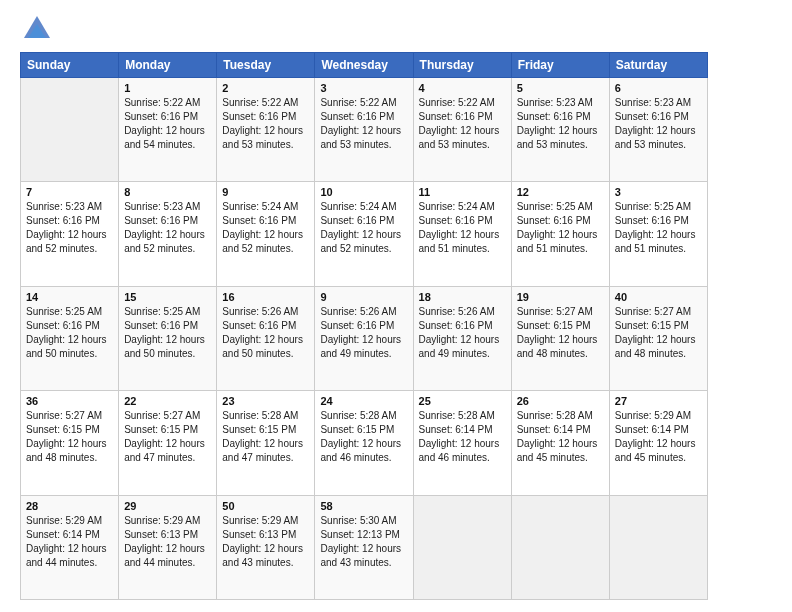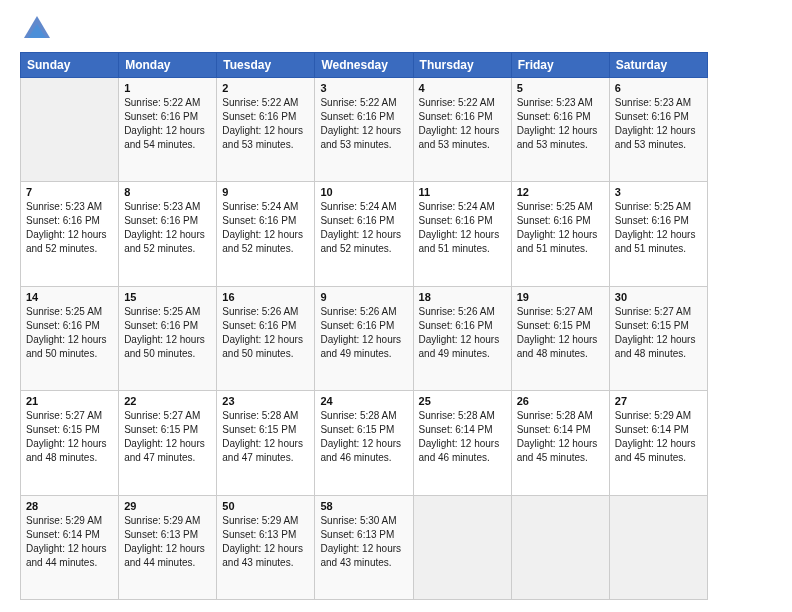--- a/index.html
+++ b/index.html
@@ -253,30 +253,30 @@
 and 49 minutes.</div>
           </td>
           <td>
             <span class="day-num">19</span>
             <div class="day-info" style="white-space: pre-line;">Sunrise: 5:27 AM
 Sunset: 6:15 PM
 Daylight: 12 hours
 and 48 minutes.</div>
           </td>
           <td>
-            <span class="day-num">30</span>
+            <span class="day-num">40</span>
             <div class="day-info" style="white-space: pre-line;">Sunrise: 5:27 AM
 Sunset: 6:15 PM
 Daylight: 12 hours
 and 48 minutes.</div>
           </td>
         </tr>
         <tr>
           <td>
-            <span class="day-num">21</span>
+            <span class="day-num">36</span>
             <div class="day-info" style="white-space: pre-line;">Sunrise: 5:27 AM
 Sunset: 6:15 PM
 Daylight: 12 hours
 and 48 minutes.</div>
           </td>
           <td>
             <span class="day-num">22</span>
             <div class="day-info" style="white-space: pre-line;">Sunrise: 5:27 AM
 Sunset: 6:15 PM
 Daylight: 12 hours
@@ -336,21 +336,21 @@
           <td>
             <span class="day-num">50</span>
             <div class="day-info" style="white-space: pre-line;">Sunrise: 5:29 AM
 Sunset: 6:13 PM
 Daylight: 12 hours
 and 43 minutes.</div>
           </td>
           <td>
             <span class="day-num">58</span>
             <div class="day-info" style="white-space: pre-line;">Sunrise: 5:30 AM
-Sunset: 6:13 PM
+Sunset: 12:13 PM
 Daylight: 12 hours
 and 43 minutes.</div>
           </td>
           <td class="empty"></td>
           <td class="empty"></td>
           <td class="empty"></td>
         </tr>
       </tbody>
   </table>
 </div>

